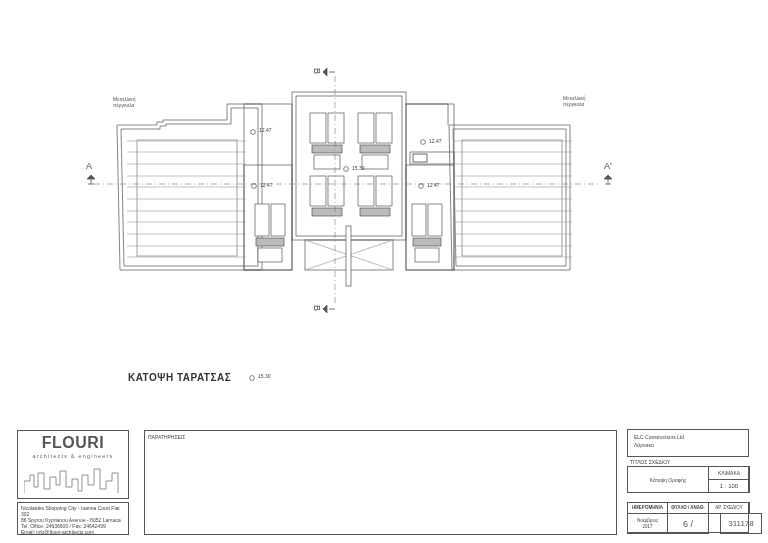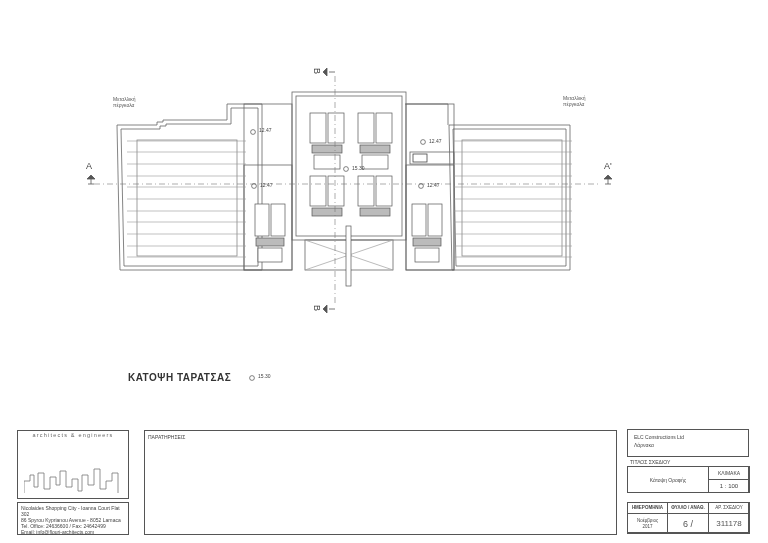--- a/index.html
+++ b/index.html
@@ -135,20 +135,21 @@
 <div class="lvl" style="left:259px;top:127px;">12.47</div>
 <div class="lvl" style="left:260px;top:182px;">12.47</div>
 <div class="lvl" style="left:352px;top:165px;">15.30</div>
 <div class="lvl" style="left:429px;top:138px;">12.47</div>
 <div class="lvl" style="left:427px;top:182px;">12.47</div>
 
 <div class="title-main">ΚΑΤΟΨΗ ΤΑΡΑΤΣΑΣ</div>
 <div class="lvl" style="left:258px;top:373px;">15.30</div>
 
 <div class="box" style="left:17px;top:430px;width:112px;height:69px;">
+  <div style="text-align:center;font-size:16px;font-weight:bold;color:#555;margin-top:3px;letter-spacing:0.5px;">FLOURI</div>
   <div style="text-align:center;font-size:5.5px;color:#666;letter-spacing:1.2px;margin-top:1px;">architects &amp; engineers</div>
   <svg width="100" height="28" style="position:absolute;left:6px;top:36px;">
     <path d="M0 26 V14 H6 V8 H10 V20 H14 V6 H20 V22 H26 V10 H32 V18 H36 V4 H42 V20 H48 V12 H54 V24 H58 V8 H64 V18 H70 V2 H76 V22 H82 V14 H88 V6 H94 V26" fill="none" stroke="#777" stroke-width="0.8"></path>
   </svg>
 </div>
 <div class="box t6" style="left:17px;top:502px;width:112px;height:33px;padding:2px 3px;">
   <div>Nicolaides Shopping City - Ioanna Court Flat 302</div>
   <div>86 Spyrou Kyprianou Avenue - 8052 Larnaca</div>
   <div>Tel. Office: 24636600  /  Fax: 24642499</div>
   <div>Email: info@flouri-architects.com</div>
@@ -169,14 +170,14 @@
   <div class="cell" style="left:80px;top:12px;width:42px;height:14px;font-size:6px;color:#444;">1 : 100</div>
 </div>
 
 <div class="box" style="left:627px;top:502px;width:122px;height:31px;">
   <div class="cell t6" style="left:-1px;top:-1px;width:41px;height:12px;font-weight:bold;font-size:4.5px;">ΗΜΕΡΟΜΗΝΙΑ</div>
   <div class="cell t6" style="left:39px;top:-1px;width:42px;height:12px;font-weight:bold;font-size:4.5px;">ΦΥΛΛΟ / ΑΝΑΘ.</div>
   <div class="cell t6" style="left:80px;top:-1px;width:42px;height:12px;font-size:4.5px;">ΑΡ. ΣΧΕΔΙΟΥ</div>
   <div class="cell t6" style="left:-1px;top:10px;width:41px;height:21px;white-space:pre;font-size:4.5px;">Νοέμβριος
 2017</div>
   <div class="cell" style="left:39px;top:10px;width:42px;height:21px;font-size:9px;color:#555;">6 /</div>
-  <div class="cell" style="left:80px;top:10px;width:42px;height:21px;font-size:8px;color:#555;">311178</div>
+  <div class="cell" style="left:92px;top:10px;width:42px;height:21px;font-size:8px;color:#555;">311178</div>
 </div>
 
 </body></html>

